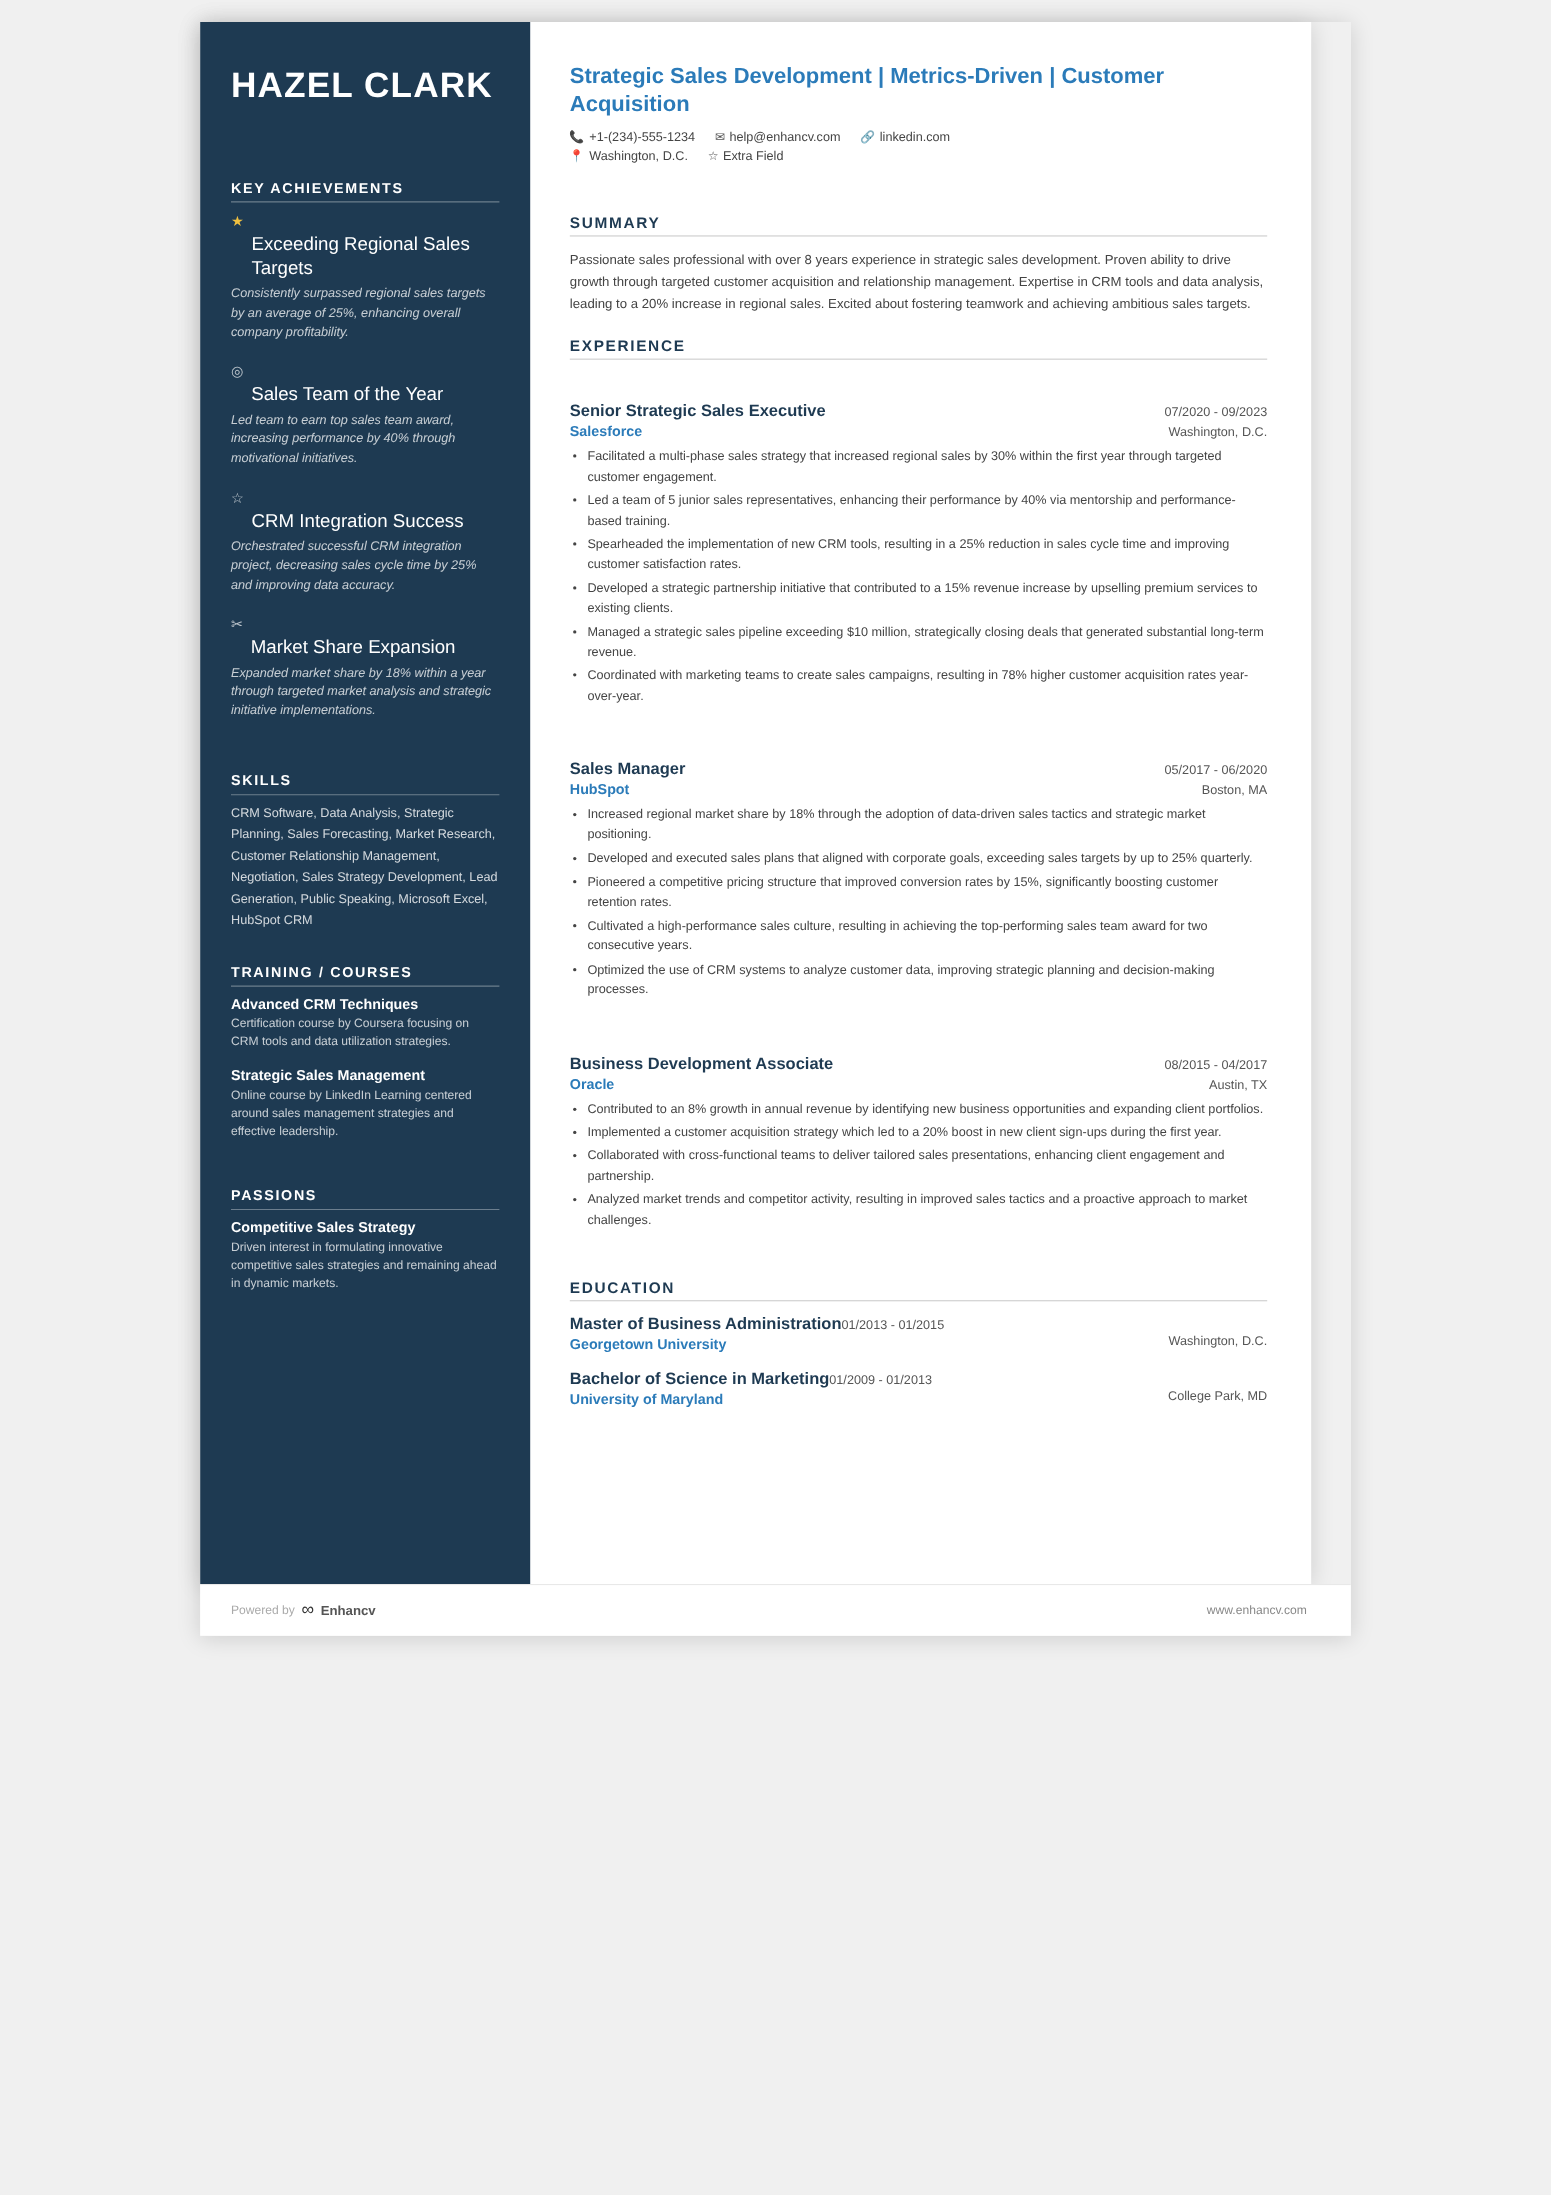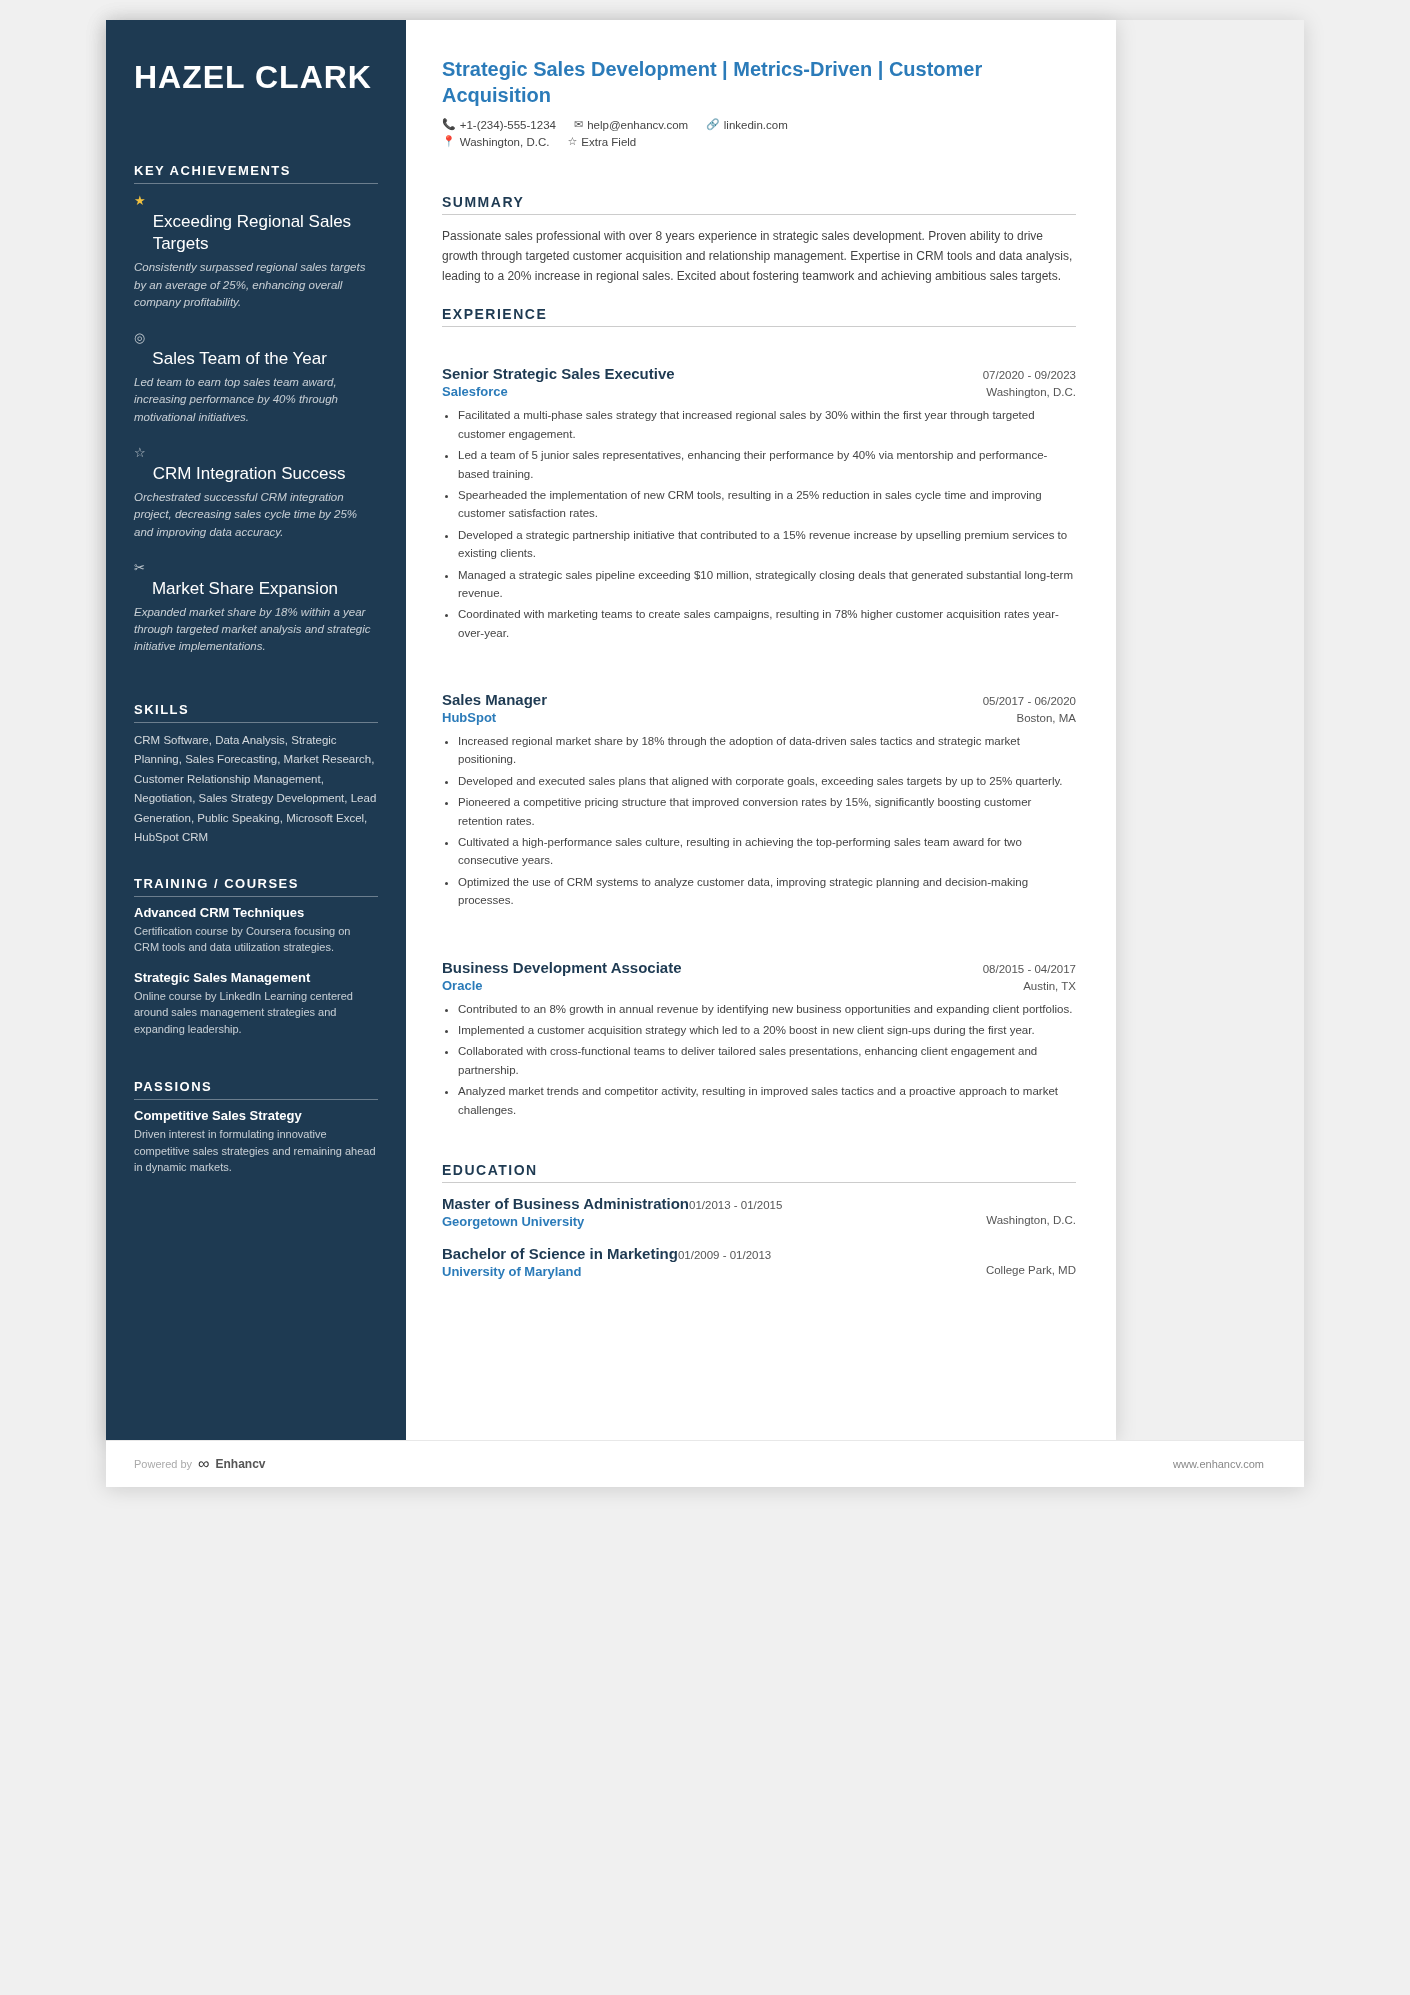--- a/index.html
+++ b/index.html
@@ -268,21 +268,21 @@
       color: #555;
       font-size: 12px;
     }
     .powered-by {
       color: #aaa;
       font-size: 11px;
     }
     .resume-wrapper {
       display: flex;
       flex-direction: column;
-      width: 1198px;
+      width: 1046px;
       box-shadow: 0 2px 20px rgba(0,0,0,0.15);
     }
   </style>
 </head>
 <body>
 
 <div class="resume-wrapper">
   <div class="resume">
 
     <div class="sidebar">
@@ -329,21 +329,21 @@
       <div class="skills-text">CRM Software, Data Analysis, Strategic Planning, Sales Forecasting, Market Research, Customer Relationship Management, Negotiation, Sales Strategy Development, Lead Generation, Public Speaking, Microsoft Excel, HubSpot CRM</div>
 
       <div class="sidebar-section-title">TRAINING / COURSES</div>
       <div>
         <div class="training-item">
           <div class="training-title">Advanced CRM Techniques</div>
           <div class="training-desc">Certification course by Coursera focusing on CRM tools and data utilization strategies.</div>
         </div>
         <div class="training-item">
           <div class="training-title">Strategic Sales Management</div>
-          <div class="training-desc">Online course by LinkedIn Learning centered around sales management strategies and expanding leadership.</div>
+          <div class="training-desc">Online course by LinkedIn Learning centered around sales management strategies and effective leadership.</div>
         </div>
       </div>
 
       <div class="sidebar-section-title">PASSIONS</div>
       <div>
         <div class="passion-item">
           <div class="passion-title">Competitive Sales Strategy</div>
           <div class="passion-desc">Driven interest in formulating innovative competitive sales strategies and remaining ahead in dynamic markets.</div>
         </div>
       </div>

